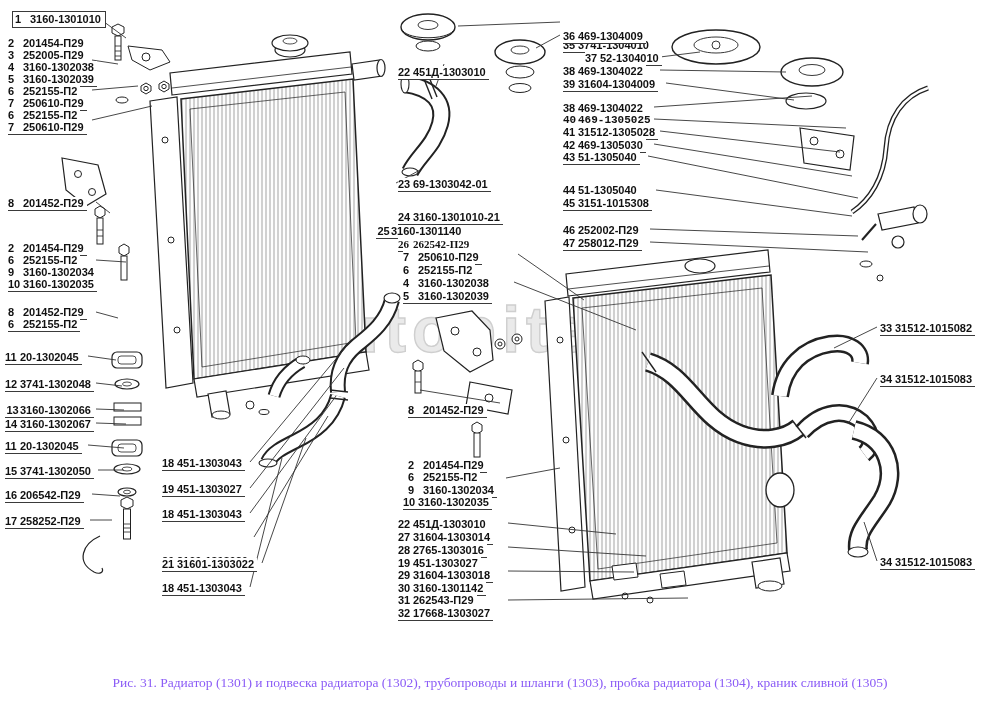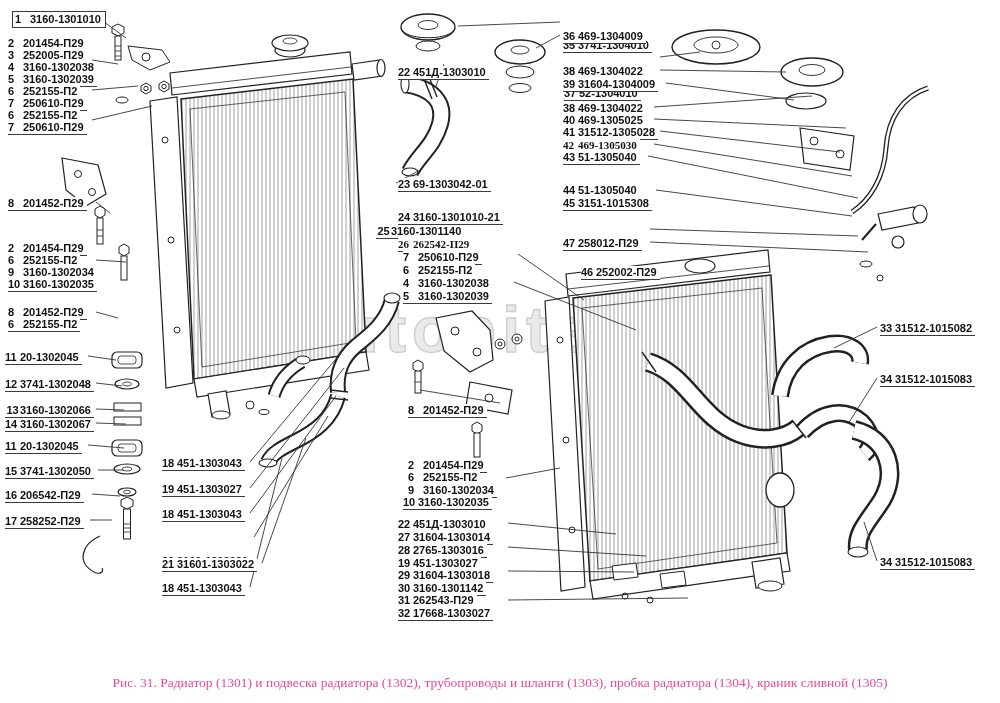--- a/index.html
+++ b/index.html
@@ -5,21 +5,21 @@
   html,body{margin:0;padding:0;background:#fff;}
   #canvas{position:relative;width:1000px;height:703px;background:#fff;overflow:hidden;
           font-family:"Liberation Sans",sans-serif;}
   #drawing{position:absolute;left:0;top:0;}
   #labels{position:absolute;left:0;top:0;width:1000px;height:703px;pointer-events:none;}
   .label{position:absolute;white-space:nowrap;font:bold 11px "Liberation Sans",sans-serif;
          color:#111;line-height:12px;border-bottom:1px solid #3a3a3a;padding:0 3px 1px 0;background:#fff;}
   .label .num{display:inline-block;min-width:15px;}
   .label.box{border:1px solid #3a3a3a;padding:1px 4px 2px 2px;}
   #caption{position:absolute;left:0;right:0;bottom:12px;text-align:center;
-           font:13.5px "Liberation Serif",serif;color:#ec4899;}
+           font:13.5px "Liberation Serif",serif;color:#8b5cf6;}
 </style>
 </head>
 <body>
 
 <div id="canvas">
 
 <svg id="drawing" width="1000" height="703" viewBox="0 0 1000 703">
   <defs>
     <pattern id="fins" width="4" height="8" patternUnits="userSpaceOnUse">
       <rect width="4" height="8" fill="#fdfdfd"></rect>
@@ -306,31 +306,31 @@
       <div class="label" style="left: 398px; top: 518px;"><span class="num">22</span><span class="part">451Д-1303010</span></div>
       <div class="label" style="left: 398px; top: 531px;"><span class="num">27</span><span class="part">31604-1303014</span></div>
       <div class="label" style="left: 398px; top: 544px;"><span class="num">28</span><span class="part">2765-1303016</span></div>
       <div class="label" style="left: 398px; top: 557px;"><span class="num">19</span><span class="part">451-1303027</span></div>
       <div class="label" style="left: 398px; top: 569px;"><span class="num">29</span><span class="part">31604-1303018</span></div>
       <div class="label" style="left: 398px; top: 582px;"><span class="num">30</span><span class="part">3160-1301142</span></div>
       <div class="label" style="left: 398px; top: 594px;"><span class="num">31</span><span class="part">262543-П29</span></div>
       <div class="label" style="left: 398px; top: 607px;"><span class="num">32</span><span class="part">17668-1303027</span></div>
       <div class="label" style="left: 563px; top: 17px; margin-top: 22px;"><span class="num">35</span><span class="part">3741-1304010</span></div>
       <div class="label" style="left: 563px; top: 30px;"><span class="num">36</span><span class="part">469-1304009</span></div>
-      <div class="label" style="left: 564px; top: 52px; margin-top: 35px;"><span class="num">37</span><span class="part">52-1304010</span></div>
+      <div class="label" style="left: 585px; top: 52px;"><span class="num">37</span><span class="part">52-1304010</span></div>
       <div class="label" style="left: 563px; top: 65px;"><span class="num">38</span><span class="part">469-1304022</span></div>
       <div class="label" style="left: 563px; top: 78px;"><span class="num">39</span><span class="part">31604-1304009</span></div>
       <div class="label" style="left: 563px; top: 102px;"><span class="num">38</span><span class="part">469-1304022</span></div>
-      <div class="label" style="left: 563px; top: 114px;"><span class="num">40</span><span class="part">469-1305025</span></div>
+      <div class="label" style="left: 563px; top: 114px; font-family: Liberation Mono, monospace;"><span class="num">40</span><span class="part">469-1305025</span></div>
       <div class="label" style="left: 563px; top: 126px;"><span class="num">41</span><span class="part">31512-1305028</span></div>
-      <div class="label" style="left: 563px; top: 139px; font-family: Liberation Serif, serif;"><span class="num">42</span><span class="part">469-1305030</span></div>
+      <div class="label" style="left: 563px; top: 139px;"><span class="num">42</span><span class="part">469-1305030</span></div>
       <div class="label" style="left: 563px; top: 151px;"><span class="num">43</span><span class="part">51-1305040</span></div>
       <div class="label" style="left: 563px; top: 184px;"><span class="num">44</span><span class="part">51-1305040</span></div>
       <div class="label" style="left: 563px; top: 197px;"><span class="num">45</span><span class="part">3151-1015308</span></div>
-      <div class="label" style="left: 581px; top: 224px; margin-top: 42px;"><span class="num">46</span><span class="part">252002-П29</span></div>
+      <div class="label" style="left: 563px; top: 224px;"><span class="num">46</span><span class="part">252002-П29</span></div>
       <div class="label" style="left: 563px; top: 237px;"><span class="num">47</span><span class="part">258012-П29</span></div>
       <div class="label" style="left: 880px; top: 322px;"><span class="num">33</span><span class="part">31512-1015082</span></div>
       <div class="label" style="left: 880px; top: 373px;"><span class="num">34</span><span class="part">31512-1015083</span></div>
       <div class="label" style="left: 880px; top: 556px;"><span class="num">34</span><span class="part">31512-1015083</span></div>
     </div>
 
 <div id="caption">Рис. 31. Радиатор (1301) и подвеска радиатора (1302), трубопроводы и шланги (1303), пробка радиатора (1304), краник сливной (1305)</div>
 
 </div>
 

